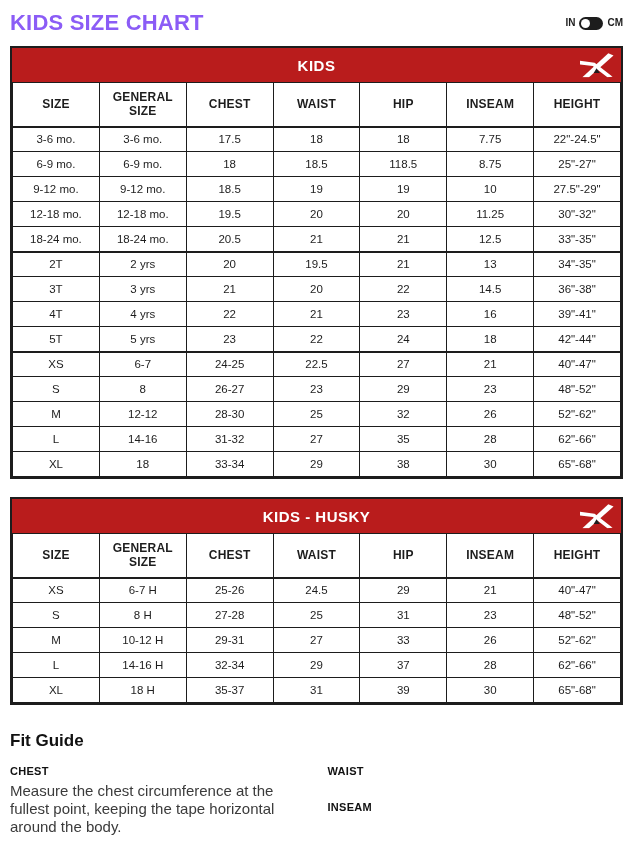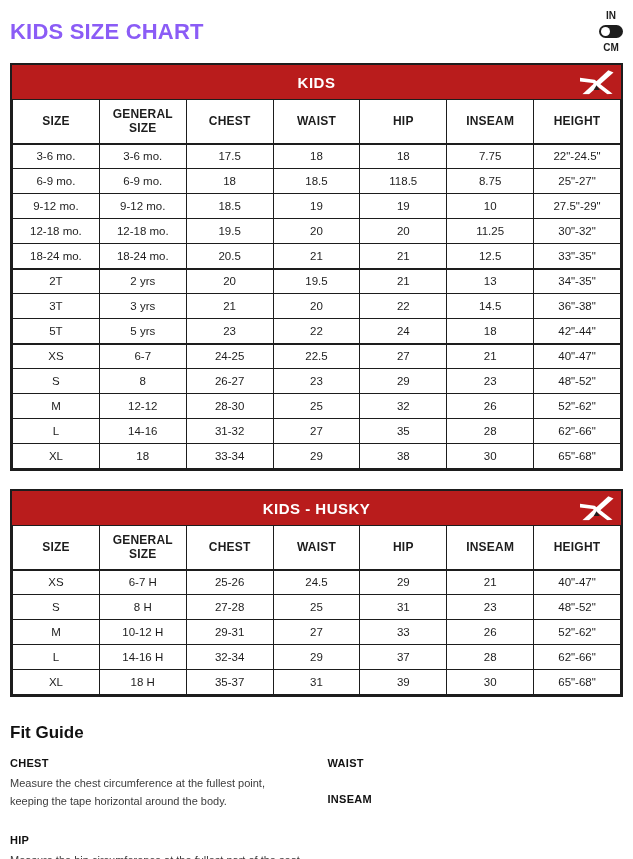--- a/index.html
+++ b/index.html
@@ -13,21 +13,21 @@
   .page { padding: 6px 10px 0 10px; }
 
   
   .top-bar {
     display: flex; justify-content: space-between; align-items: center;
     padding: 4px 0 10px 0;
   }
   .page-title {
     font-size: 22px; font-weight: bold; letter-spacing: 0.2px; color: #8b5cf6;
   }
-  .unit-toggle { display: flex; align-items: center; gap: 4px; flex-direction: column; }
+  .unit-toggle { display: flex; gap: 4px; }
   .unit-toggle .unit-label { font-size: 10px; font-weight: 600; color: #1d1d1d; }
   .switch {
     width: 24px; height: 13px; border-radius: 7px; background: #1d1d1d;
     position: relative; display: inline-block; cursor: pointer;
   }
   .switch .knob {
     position: absolute; top: 2px; left: 2px;
     width: 9px; height: 9px; border-radius: 50%; background: #ffffff;
   }
 
@@ -59,21 +59,21 @@
   
   .fit-guide { padding: 8px 0 0 0; }
   .fit-guide-title { font-size: 17px; font-weight: bold; color: #111; margin-bottom: 14px; }
   .fg-columns { display: flex; gap: 22px; }
   .fg-col { flex: 1; }
   .fg-item { margin-bottom: 24px; }
   .fg-item h3 {
     font-size: 11px; font-weight: bold; letter-spacing: 0.3px;
     color: #111; margin-bottom: 5px;
   }
-  .fg-item p { font-size: 11px; line-height: 18px; color: #3b3b3b; }
+  .fg-item p { font-size: 15px; line-height: 18px; color: #3b3b3b; }
 </style>
 </head>
 <body>
 
 <div class="page">
 
   <div class="top-bar">
     <h1 class="page-title">KIDS SIZE CHART</h1>
     <div class="unit-toggle">
       <span class="unit-label">IN</span>
@@ -161,20 +161,29 @@
             <td>34"-35"</td>
           </tr>
           <tr>
             <td>3T</td>
             <td>3 yrs</td>
             <td>21</td>
             <td>20</td>
             <td>22</td>
             <td>14.5</td>
             <td>36"-38"</td>
+          </tr>
+          <tr>
+            <td>4T</td>
+            <td>4 yrs</td>
+            <td>22</td>
+            <td>21</td>
+            <td>23</td>
+            <td>16</td>
+            <td>39"-41"</td>
           </tr>
           <tr class="group-end">
             <td>5T</td>
             <td>5 yrs</td>
             <td>23</td>
             <td>22</td>
             <td>24</td>
             <td>18</td>
             <td>42"-44"</td>
           </tr>

